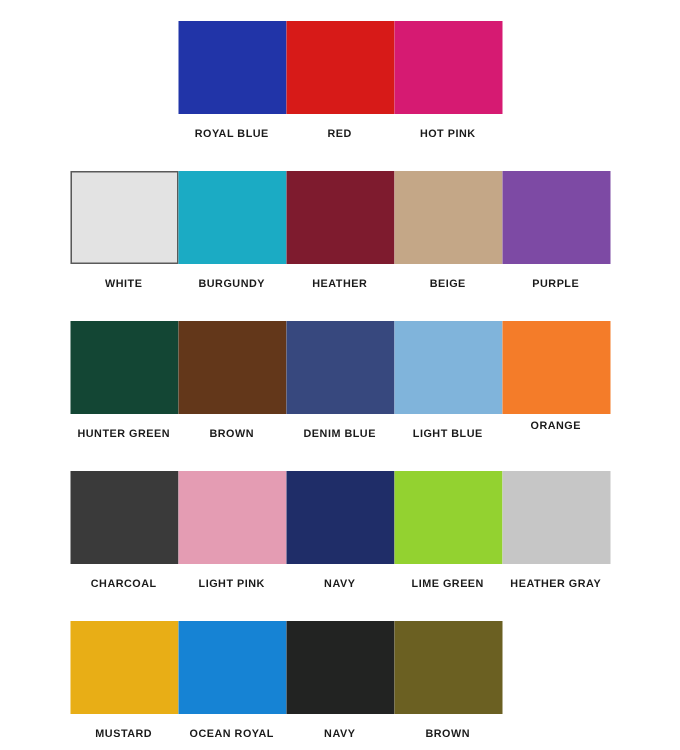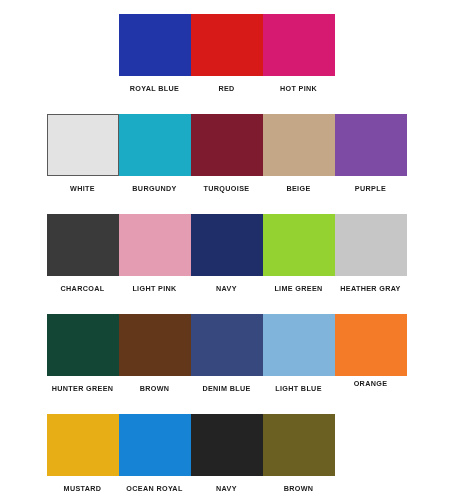--- a/index.html
+++ b/index.html
@@ -95,29 +95,51 @@
       <div class="swatch-cell">
         <span class="swatch-chip" style="background: rgb(227, 227, 227); border: 1px solid rgb(90, 90, 90); width: 70px; height: 60px;"></span>
         <span class="swatch-label">WHITE</span>
       </div>
       <div class="swatch-cell">
         <span class="swatch-chip" style="background: rgb(27, 171, 196);"></span>
         <span class="swatch-label">BURGUNDY</span>
       </div>
       <div class="swatch-cell">
         <span class="swatch-chip" style="background: rgb(126, 27, 46);"></span>
-        <span class="swatch-label">TURQUOISE</span>
+        <span class="swatch-label">HEATHER</span>
       </div>
       <div class="swatch-cell">
         <span class="swatch-chip" style="background: rgb(196, 167, 135);"></span>
         <span class="swatch-label">BEIGE</span>
       </div>
       <div class="swatch-cell">
         <span class="swatch-chip" style="background: rgb(125, 74, 164);"></span>
         <span class="swatch-label">PURPLE</span>
+      </div>
+    </div>
+    <div class="swatch-row">
+      <div class="swatch-cell">
+        <span class="swatch-chip" style="background: rgb(19, 70, 52);"></span>
+        <span class="swatch-label">HUNTER GREEN</span>
+      </div>
+      <div class="swatch-cell">
+        <span class="swatch-chip" style="background: rgb(99, 55, 26);"></span>
+        <span class="swatch-label">BROWN</span>
+      </div>
+      <div class="swatch-cell">
+        <span class="swatch-chip" style="background: rgb(55, 72, 126);"></span>
+        <span class="swatch-label">DENIM BLUE</span>
+      </div>
+      <div class="swatch-cell">
+        <span class="swatch-chip" style="background: rgb(128, 180, 219);"></span>
+        <span class="swatch-label">LIGHT BLUE</span>
+      </div>
+      <div class="swatch-cell label-raised">
+        <span class="swatch-chip" style="background: rgb(244, 124, 41);"></span>
+        <span class="swatch-label">ORANGE</span>
       </div>
     </div>
     <div class="swatch-row">
       <div class="swatch-cell">
         <span class="swatch-chip" style="background: rgb(58, 58, 58);"></span>
         <span class="swatch-label">CHARCOAL</span>
       </div>
       <div class="swatch-cell">
         <span class="swatch-chip" style="background: rgb(228, 156, 179);"></span>
         <span class="swatch-label">LIGHT PINK</span>
@@ -126,42 +148,20 @@
         <span class="swatch-chip" style="background: rgb(31, 45, 104);"></span>
         <span class="swatch-label">NAVY</span>
       </div>
       <div class="swatch-cell">
         <span class="swatch-chip" style="background: rgb(147, 210, 48);"></span>
         <span class="swatch-label">LIME GREEN</span>
       </div>
       <div class="swatch-cell">
         <span class="swatch-chip" style="background: rgb(198, 198, 198);"></span>
         <span class="swatch-label">HEATHER GRAY</span>
-      </div>
-    </div>
-    <div class="swatch-row">
-      <div class="swatch-cell">
-        <span class="swatch-chip" style="background: rgb(19, 70, 52);"></span>
-        <span class="swatch-label">HUNTER GREEN</span>
-      </div>
-      <div class="swatch-cell">
-        <span class="swatch-chip" style="background: rgb(99, 55, 26);"></span>
-        <span class="swatch-label">BROWN</span>
-      </div>
-      <div class="swatch-cell">
-        <span class="swatch-chip" style="background: rgb(55, 72, 126);"></span>
-        <span class="swatch-label">DENIM BLUE</span>
-      </div>
-      <div class="swatch-cell">
-        <span class="swatch-chip" style="background: rgb(128, 180, 219);"></span>
-        <span class="swatch-label">LIGHT BLUE</span>
-      </div>
-      <div class="swatch-cell label-raised">
-        <span class="swatch-chip" style="background: rgb(244, 124, 41);"></span>
-        <span class="swatch-label">ORANGE</span>
       </div>
     </div>
     <div class="swatch-row row-last">
       <div class="swatch-cell">
         <span class="swatch-chip" style="background: rgb(232, 174, 22);"></span>
         <span class="swatch-label">MUSTARD</span>
       </div>
       <div class="swatch-cell">
         <span class="swatch-chip" style="background: rgb(22, 131, 212);"></span>
         <span class="swatch-label">OCEAN ROYAL</span>

